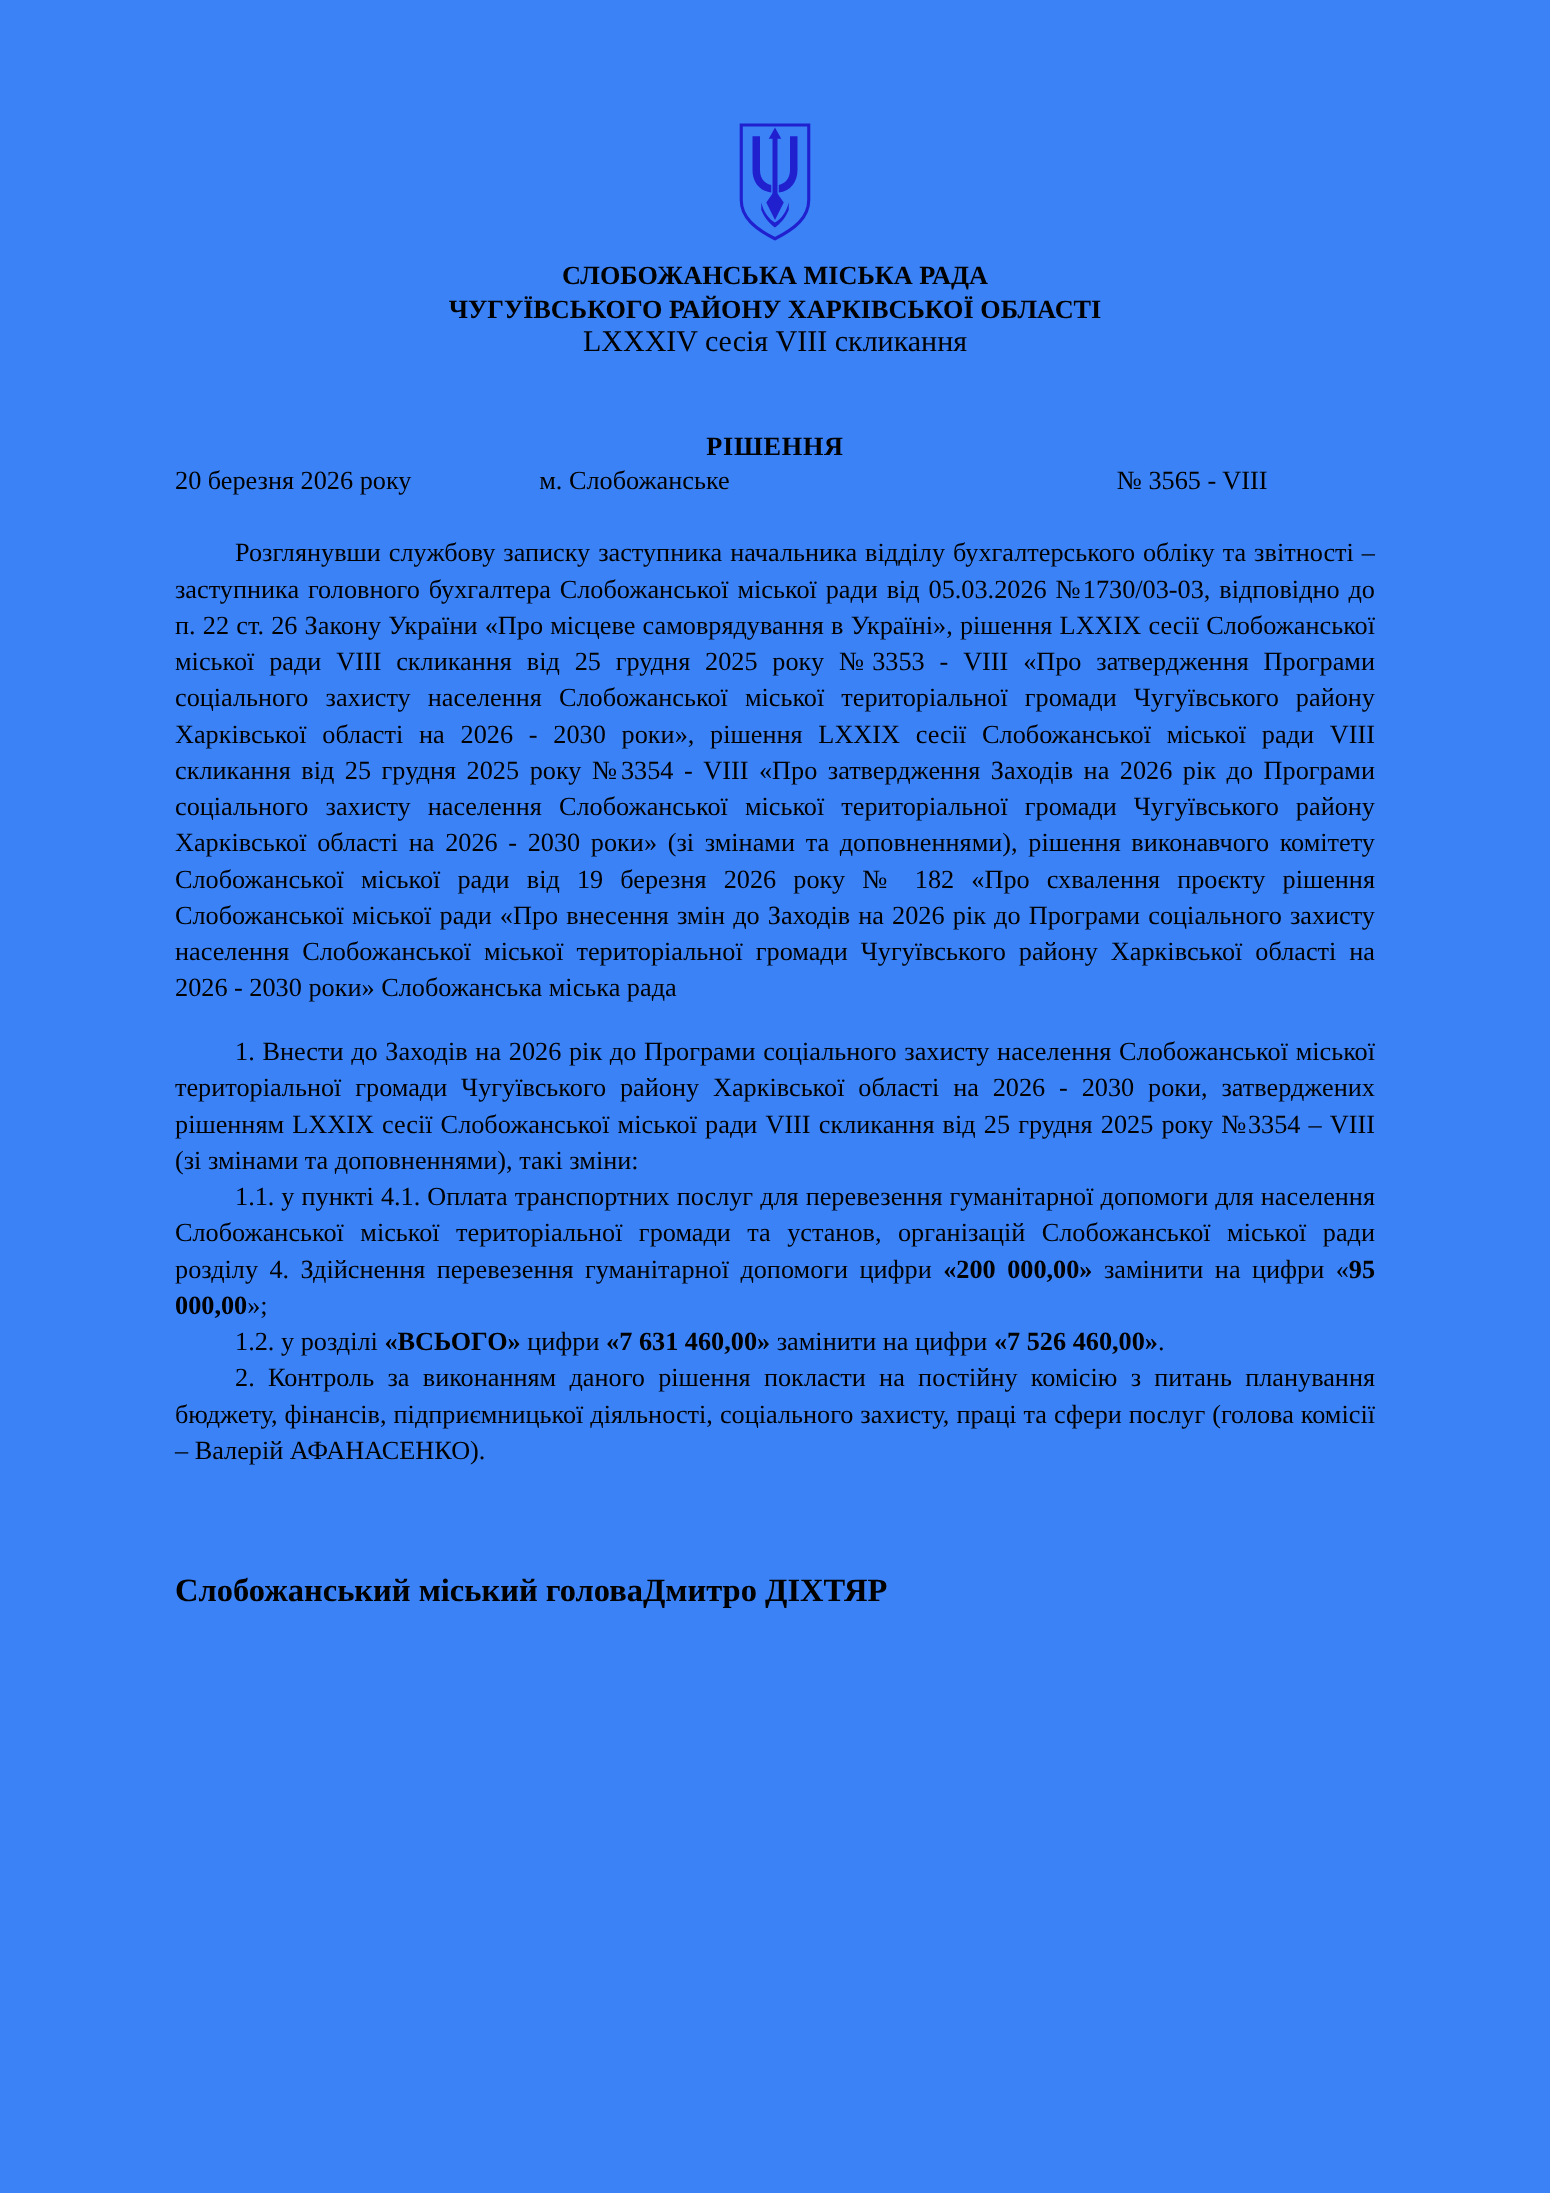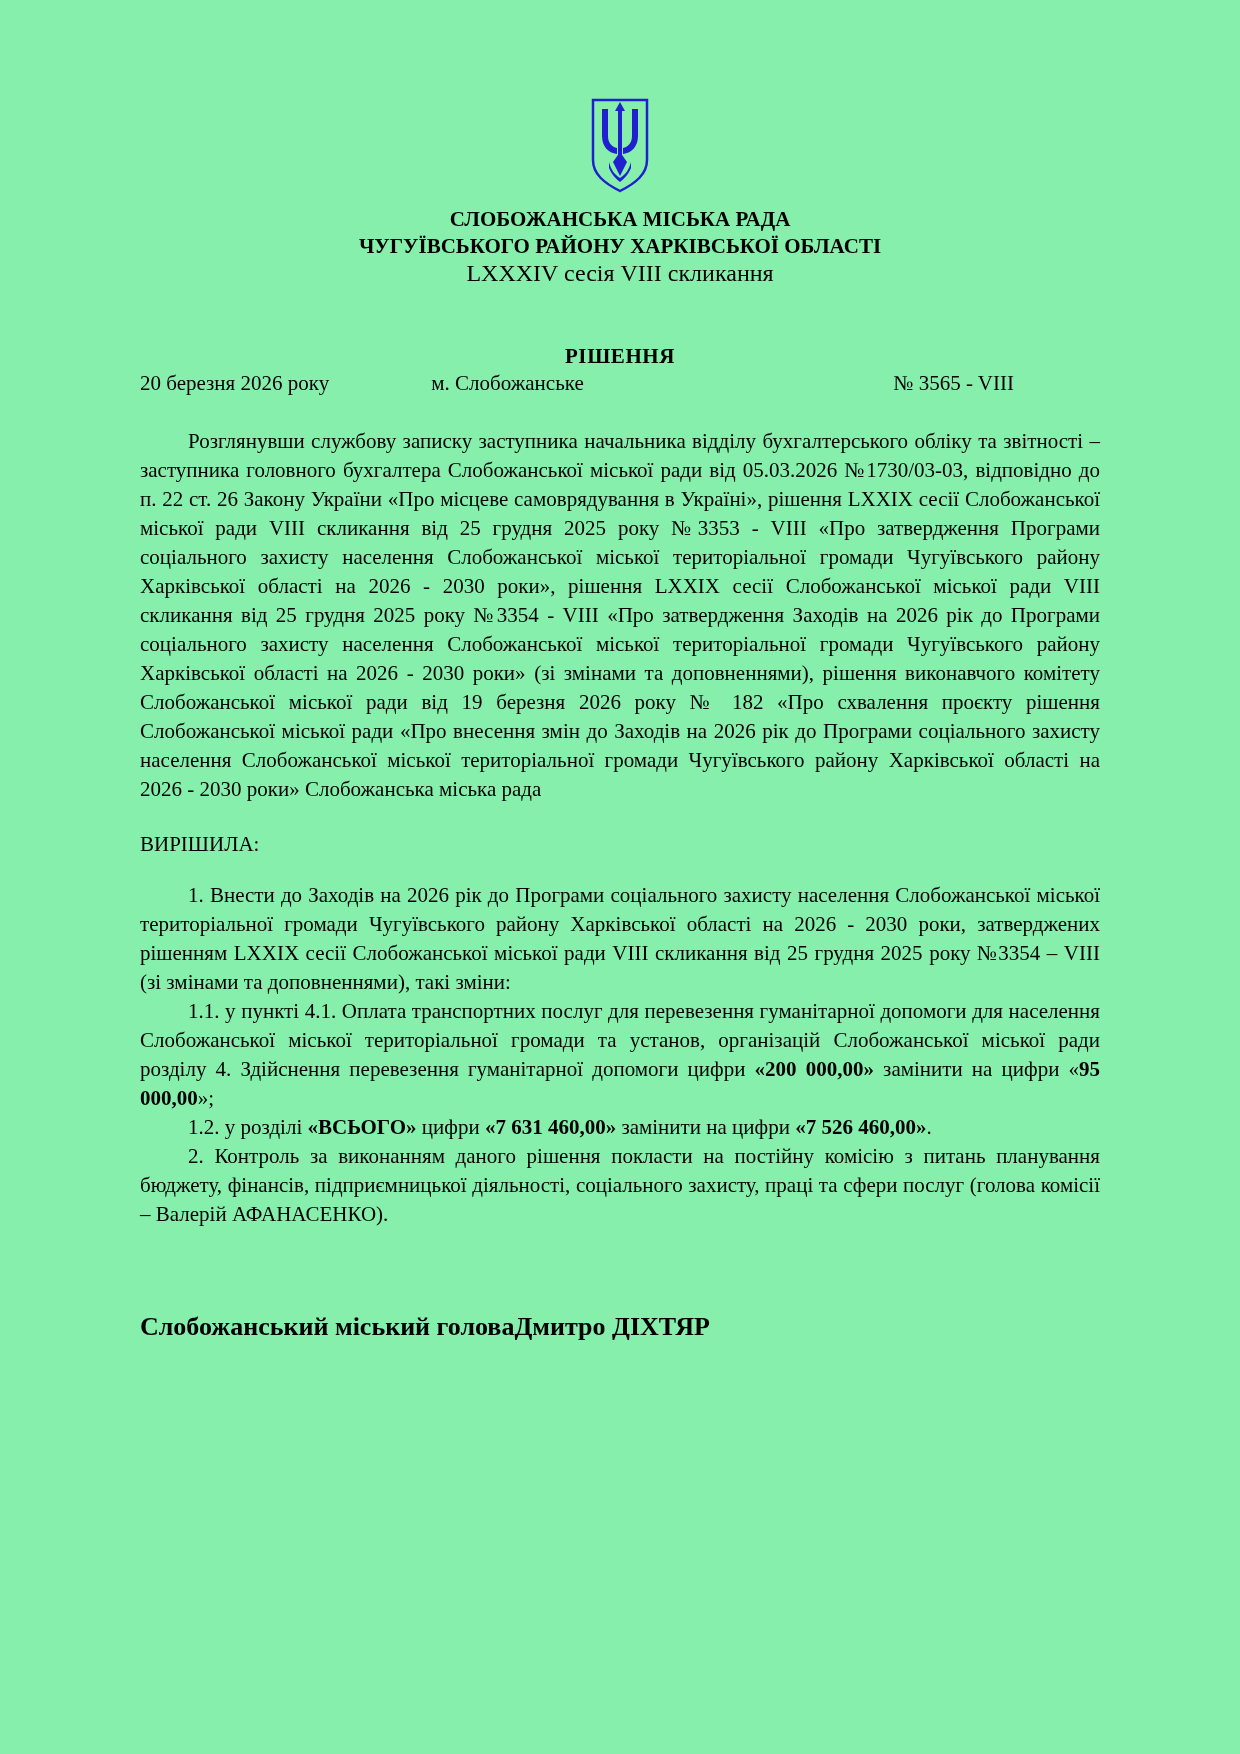--- a/index.html
+++ b/index.html
@@ -7,21 +7,21 @@
   body {
     width: 1240px; height: 1754px;
     font-family: "Liberation Serif", "DejaVu Serif", serif;
     color: #000000;
   }
   .page {
     position: relative;
     width: 1240px; height: 1754px;
     padding: 0 140px;
     overflow: hidden;
-    background: #86efac;
+    background: #3b82f6;
   }
   .emblem-wrap { text-align: center; padding-top: 98px; }
   .emblem-wrap svg { color: var(--emblem-color, #2020cf); display: inline-block; }
   .org-line { text-align: center; font-weight: bold; font-size: 21px; line-height: 27px; }
   .org-line.first { margin-top: 8px; }
   .session-line { text-align: center; font-size: 24px; line-height: 27px; }
   .doc-type { text-align: center; font-weight: bold; font-size: 21px; letter-spacing: 0.6px; margin-top: 56px; line-height: 27px; }
   .meta-row { display: flex; font-size: 21px; line-height: 27px; }
   .meta-left  { flex: 1; text-align: left; }
   .meta-center{ flex: 1; }
@@ -69,21 +69,20 @@
 
   <div class="meta-row">
     <span class="meta-left">20 березня 2026 року</span>
     <span class="meta-center">м. Слобожанське</span>
     <span class="meta-right">№ 3565 - VIII</span>
   </div>
 
 
   <p class="preamble">Розглянувши службову записку заступника начальника відділу бухгалтерського обліку та звітності – заступника головного бухгалтера Слобожанської міської ради від 05.03.2026 №1730/03-03, відповідно до п. 22 ст. 26 Закону України «Про місцеве самоврядування в Україні», рішення LXXIX сесії Слобожанської міської ради VIII скликання від 25 грудня 2025 року №3353 - VIII «Про затвердження Програми соціального захисту населення Слобожанської міської територіальної громади Чугуївського району Харківської області на 2026 - 2030 роки», рішення LXXIX сесії Слобожанської міської ради VIII скликання від 25 грудня 2025 року №3354 - VIII «Про затвердження Заходів на 2026 рік до Програми соціального захисту населення Слобожанської міської територіальної громади Чугуївського району Харківської області на 2026 - 2030 роки» (зі змінами та доповненнями), рішення виконавчого комітету Слобожанської міської ради від 19 березня 2026 року № 182 «Про схвалення проєкту рішення Слобожанської міської ради «Про внесення змін до Заходів на 2026 рік до Програми соціального захисту населення Слобожанської міської територіальної громади Чугуївського району Харківської області на 2026 - 2030 роки» Слобожанська міська рада</p>
 
-  <div class="resolved">ВИРІШИЛА:</div>
 
   <div class="items">
     <p><span>1. Внести до Заходів на 2026 рік до Програми соціального захисту населення Слобожанської міської територіальної громади Чугуївського району Харківської області на 2026 - 2030 роки, затверджених рішенням LXXIX сесії Слобожанської міської ради VIII скликання від 25 грудня 2025 року №3354 – VIII (зі змінами та доповненнями), такі зміни:</span></p>
     <p><span>1.1. у пункті 4.1. Оплата транспортних послуг для перевезення гуманітарної допомоги для населення Слобожанської міської територіальної громади та установ, організацій Слобожанської міської ради розділу 4. Здійснення перевезення гуманітарної допомоги цифри </span><b>«200 000,00»</b><span> замінити на цифри «</span><b>95 000,00</b><span>»;</span></p>
     <p><span>1.2. у розділі </span><b>«ВСЬОГО»</b><span> цифри </span><b>«7 631 460,00»</b><span> замінити на цифри </span><b>«7 526 460,00»</b><span>.</span></p>
     <p><span>2. Контроль за виконанням даного рішення покласти на постійну комісію з питань планування бюджету, фінансів, підприємницької діяльності, соціального захисту, праці та сфери послуг (голова комісії – Валерій АФАНАСЕНКО).</span></p>
   </div>
 
   <div class="signature-row">
     <span class="sig-title">Слобожанський міський голова</span>

